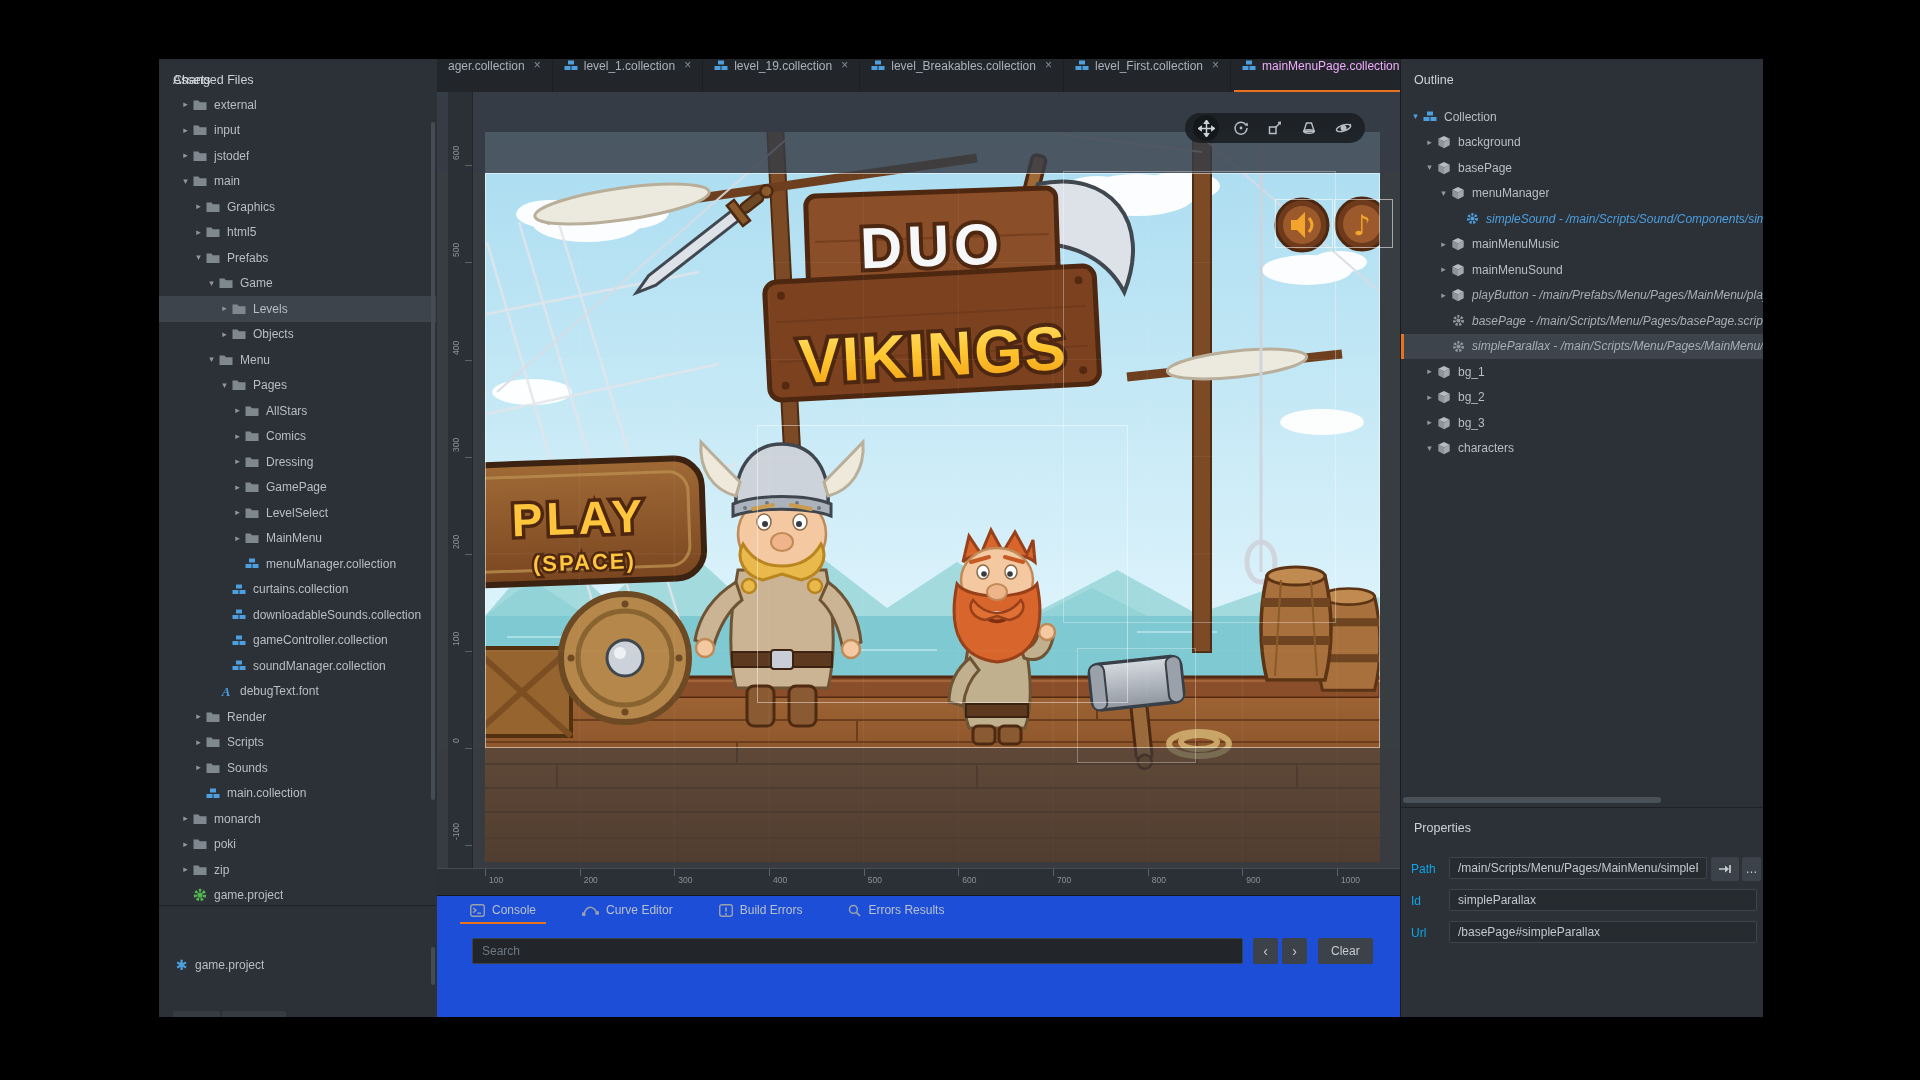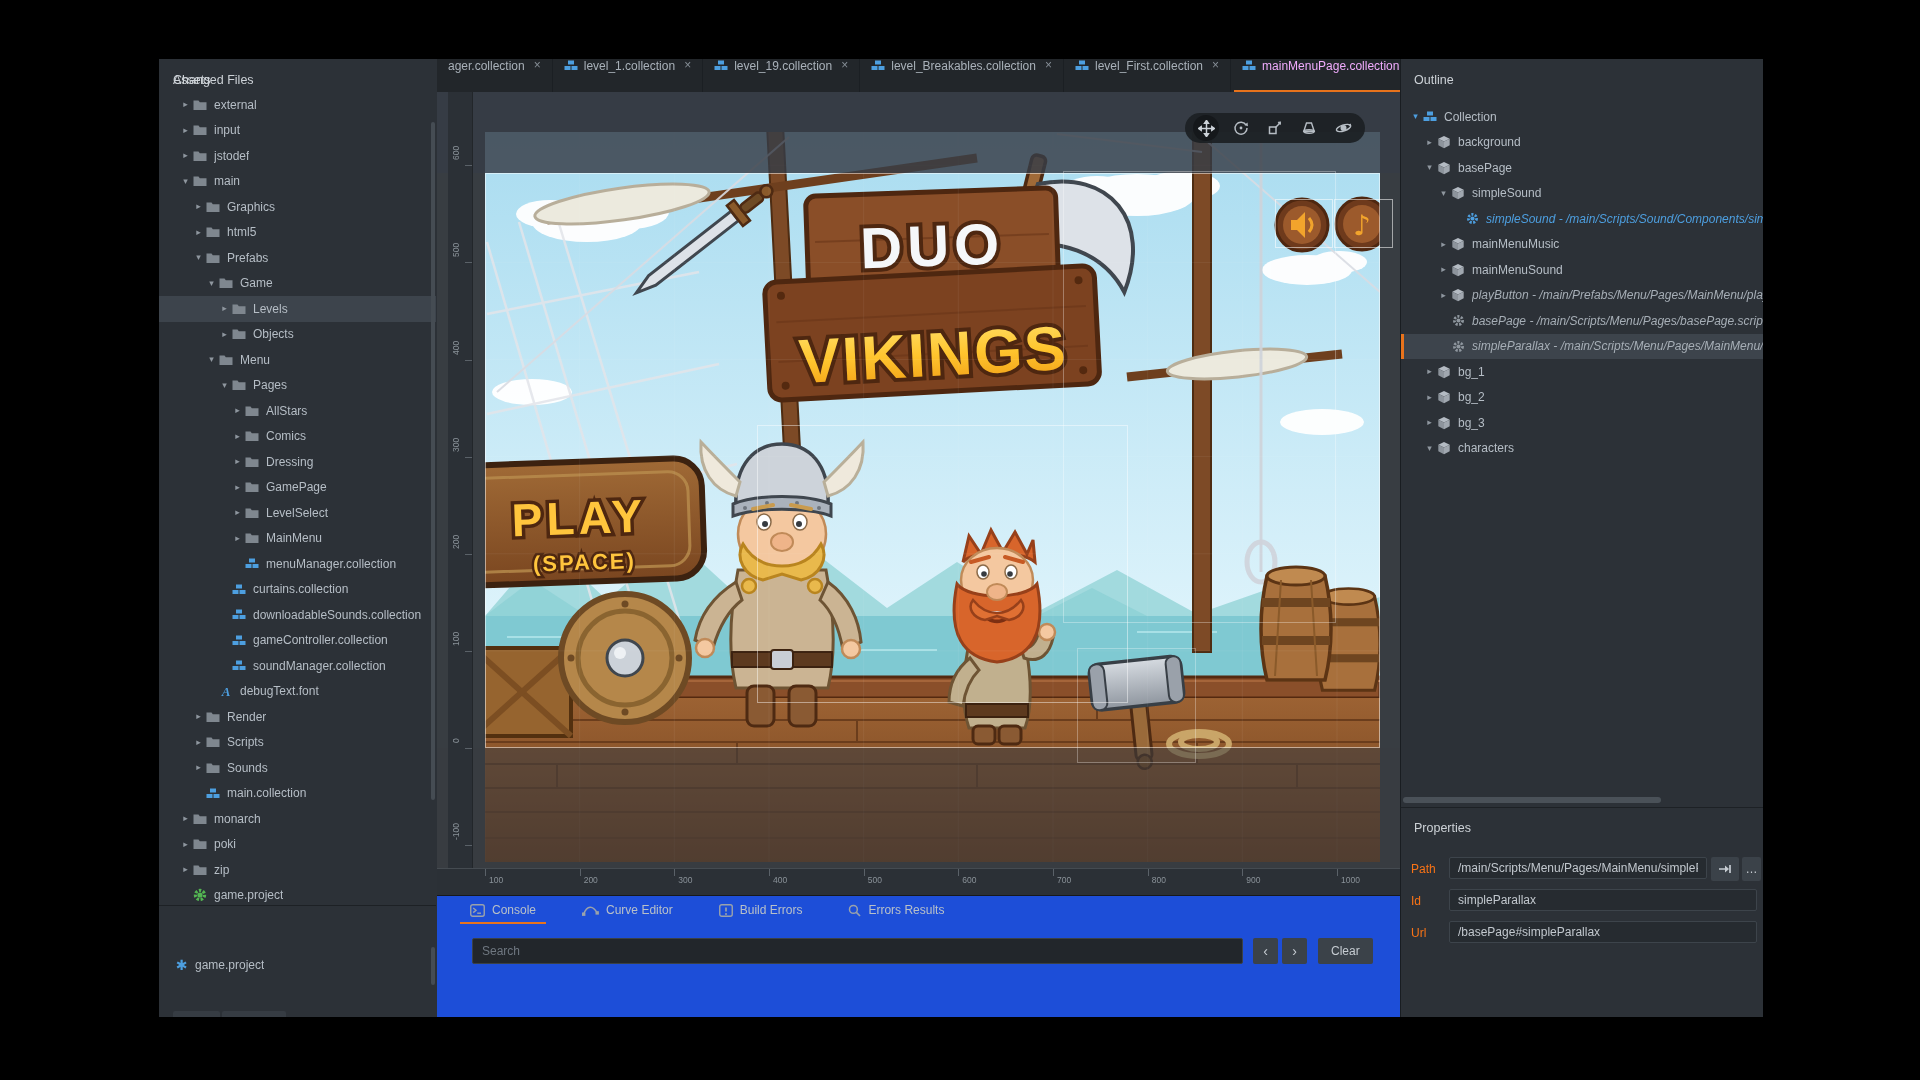--- a/index.html
+++ b/index.html
@@ -76,21 +76,21 @@
   .outline .panel-title{position:absolute;left:13px;top:14px;}
   #outlineTree{position:absolute;left:0;top:45px;width:362px;}
   .trow.osel{background:#3d444c;box-shadow:inset 3px 0 0 #e8731c;}
   .outline-hscroll{position:absolute;left:2px;top:738px;width:258px;height:6px;border-radius:3px;background:#4a5158;}
 
   
   .props{position:absolute;left:1241px;top:748px;width:363px;height:210px;background:#2c3137;
          border-left:1px solid #191d21;border-top:1px solid #1d2125;}
   .props .panel-title{position:absolute;left:13px;top:13px;}
   .prow{position:absolute;left:0;width:363px;height:24px;}
-  .prow .plabel{position:absolute;left:10px;top:5px;font-size:12px;color:#f97316;}
+  .prow .plabel{position:absolute;left:10px;top:5px;font-size:12px;color:#0ea5e9;}
   .prow input{position:absolute;left:48px;top:0;height:22px;background:#262b30;border:1px solid #3d444b;border-radius:2px;
               color:#c2c8ce;font-size:12px;padding:0 8px;font-family:"Liberation Sans",sans-serif;box-sizing:border-box;}
   .pact{position:absolute;top:0;height:24px;background:#3b4249;border:none;border-radius:2px;color:#c6ccd2;
         font-size:12px;display:flex;align-items:center;justify-content:center;padding:0;}
 </style>
 </head>
 <body>
 
 <div class="stage">
  <div class="app">
@@ -936,21 +936,21 @@
           </div>
           <div class="trow" style="padding-left: 36px;">
             <span class="arrow">▾</span>
             <span class="ticon">
               <svg width="14" height="14" viewBox="0 0 16 16">
                 <polygon points="8,1 14.5,4.2 8,7.4 1.5,4.2" fill="#b4bbc3"></polygon>
                 <polygon points="1.5,4.2 8,7.4 8,15 1.5,11.8" fill="#8d949c"></polygon>
                 <polygon points="14.5,4.2 8,7.4 8,15 14.5,11.8" fill="#a0a7af"></polygon>
               </svg>
             </span>
-            <span class="tlabel ">simpleSound</span>
+            <span class="tlabel ">menuManager</span>
           </div>
           <div class="trow" style="padding-left: 50px;">
             <span class="arrow"></span>
             <span class="ticon">
               <svg width="13" height="13" viewBox="0 0 14 14">
                 <circle cx="7" cy="7" r="4.4" fill="none" stroke="#4d9fe0" stroke-width="3" stroke-dasharray="2.2 1.6"></circle>
                 <circle cx="7" cy="7" r="2.2" fill="#4d9fe0"></circle>
               </svg>
             </span>
             <span class="tlabel link">simpleSound - /main/Scripts/Sound/Components/simpleS</span>

